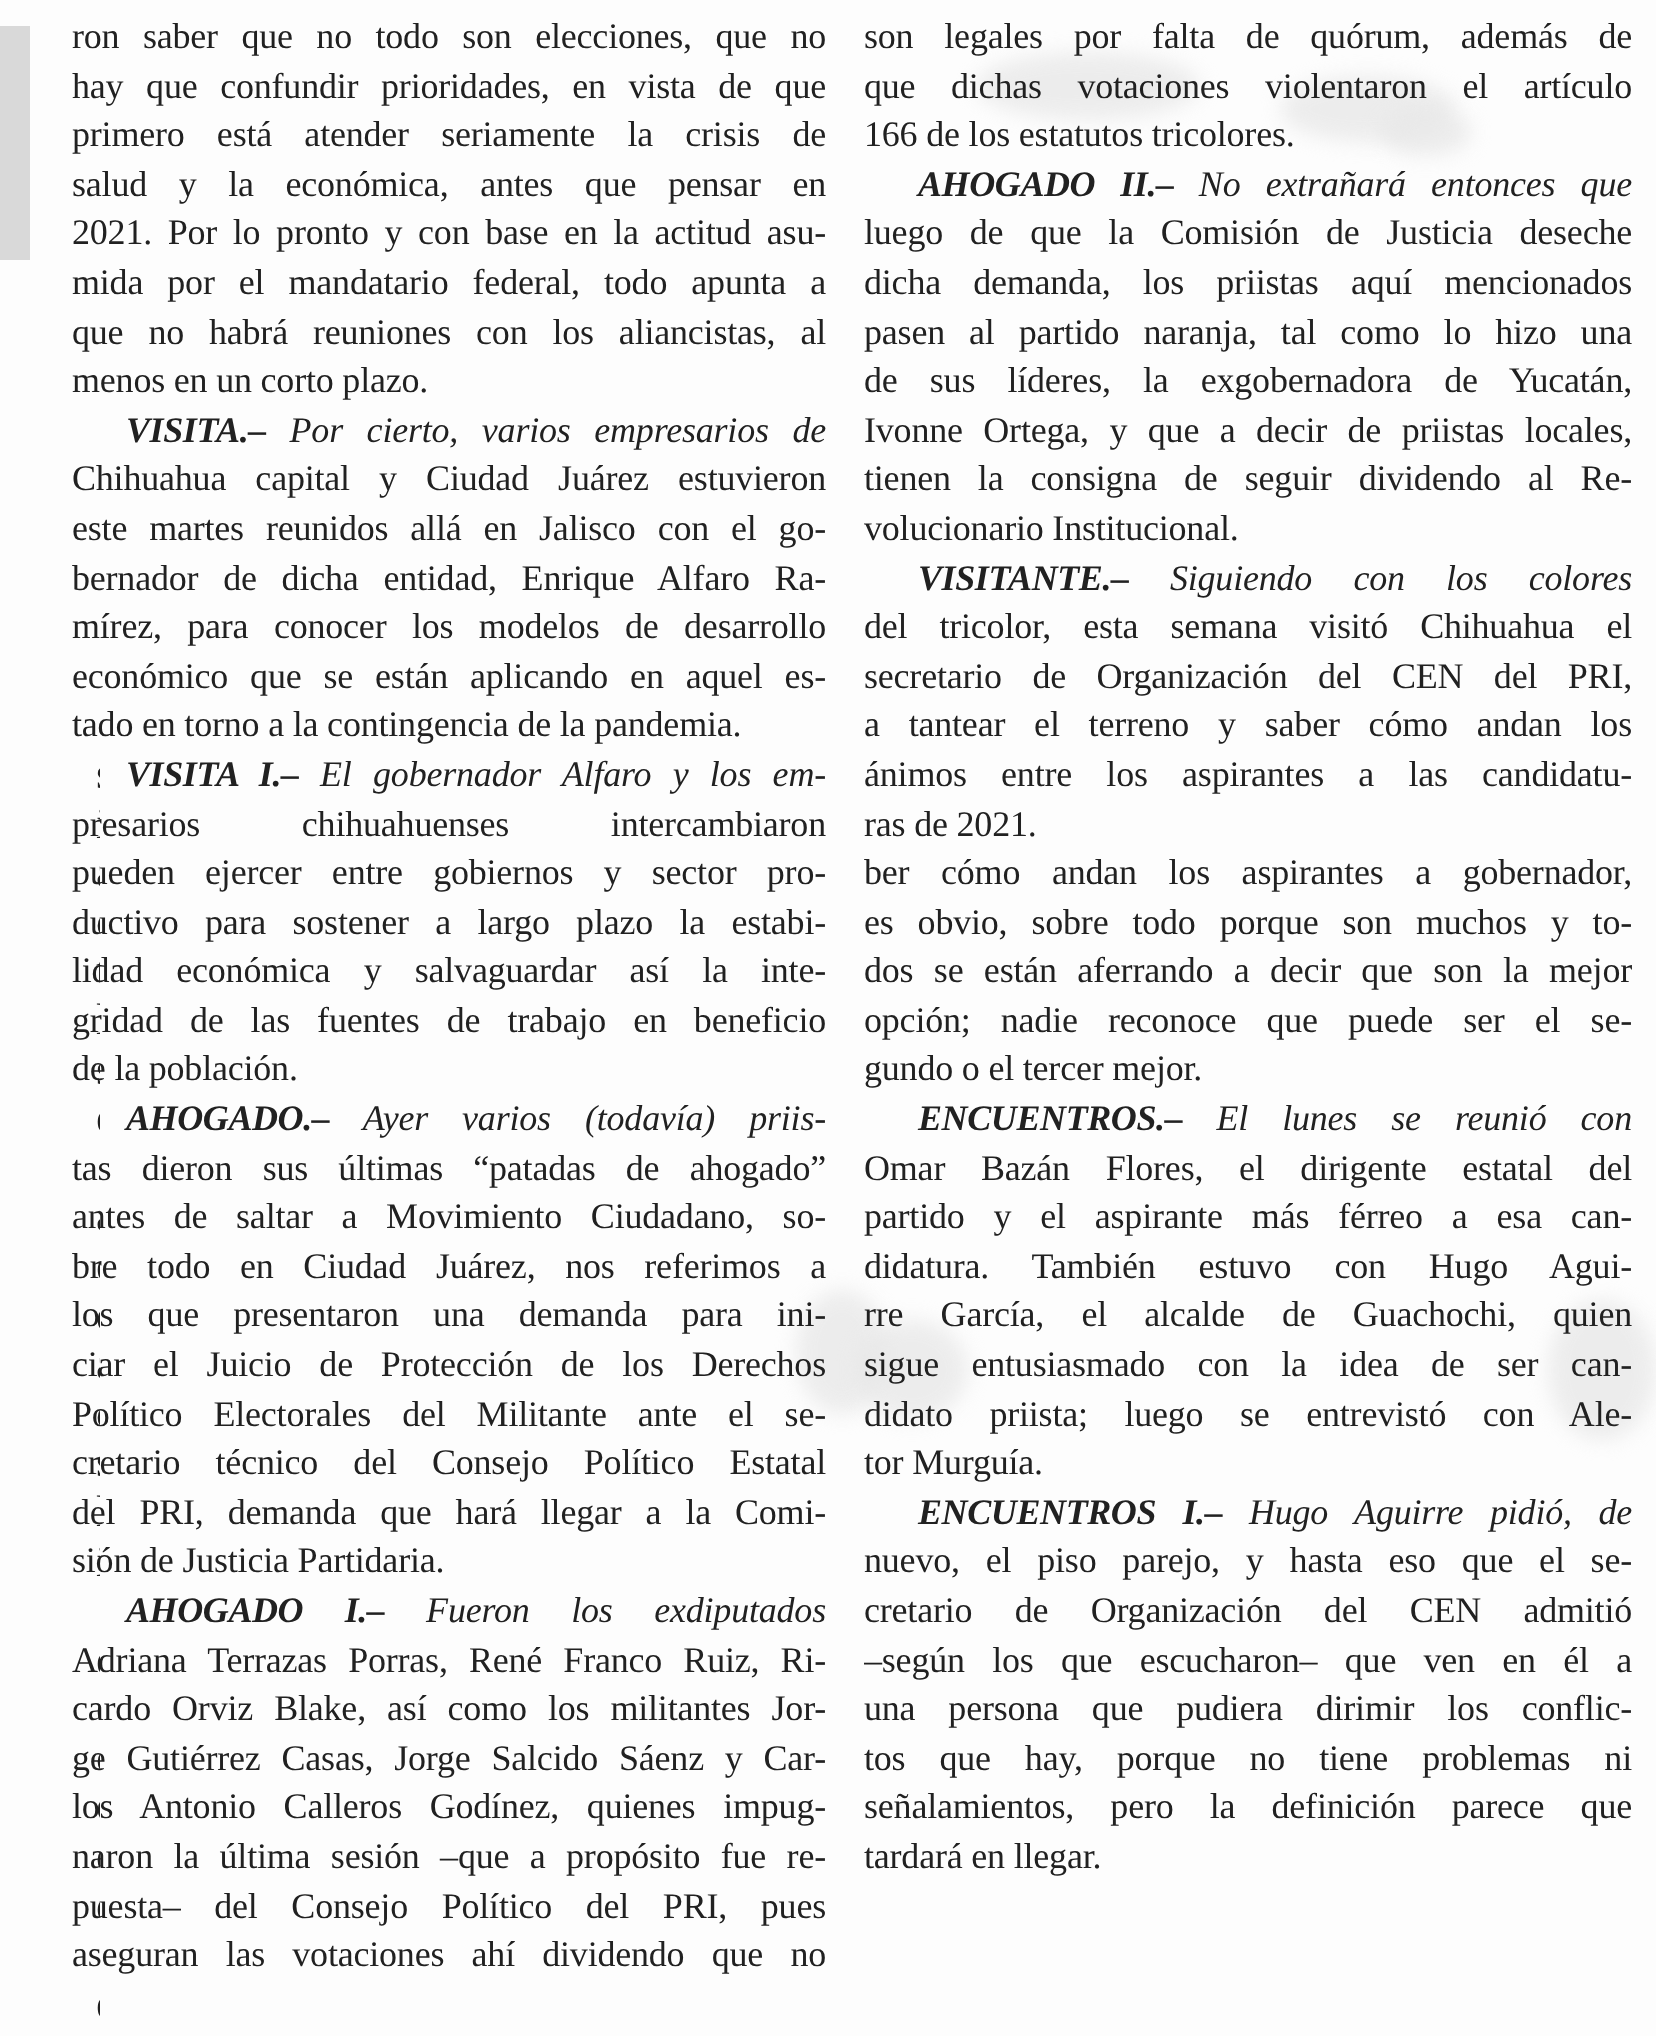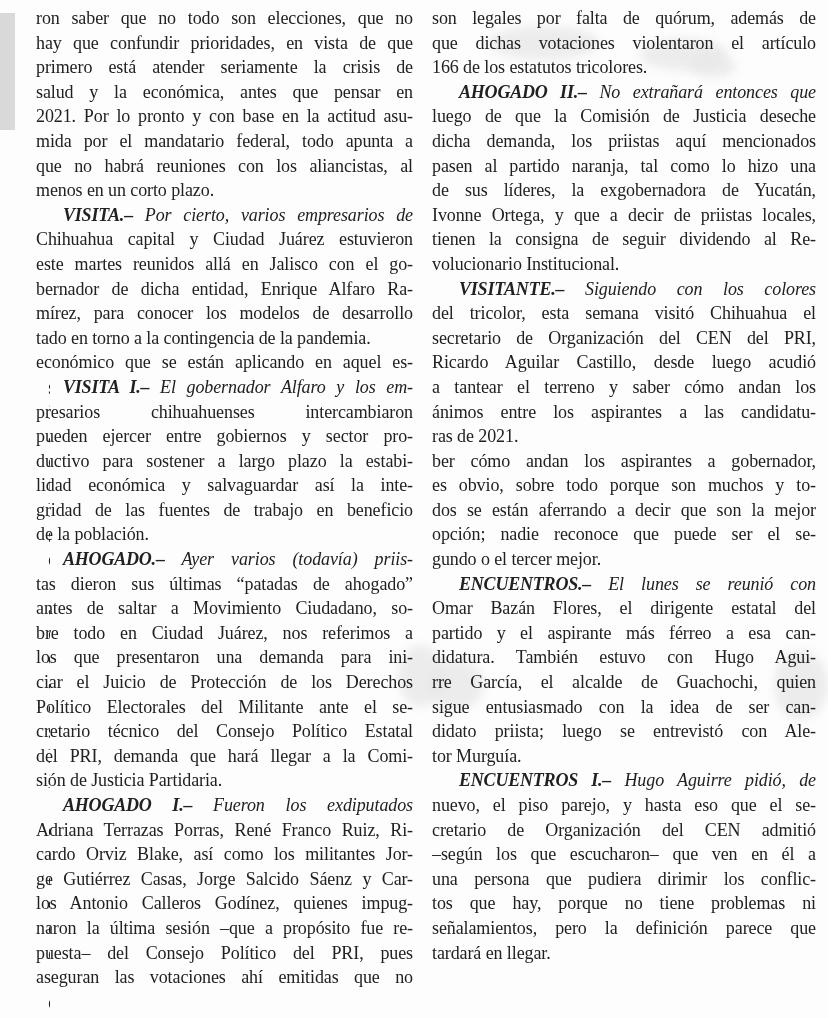--- a/index.html
+++ b/index.html
@@ -123,22 +123,22 @@
       <div class="line">salud y la económica, antes que pensar en</div>
       <div class="line">2021. Por lo pronto y con base en la actitud asu-</div>
       <div class="line">mida por el mandatario federal, todo apunta a</div>
       <div class="line">que no habrá reuniones con los aliancistas, al</div>
       <div class="line end">menos en un corto plazo.</div>
       <div class="line ind"><b>VISITA.–</b> Por cierto, varios empresarios de</div>
       <div class="line">Chihuahua capital y Ciudad Juárez estuvieron</div>
       <div class="line">este martes reunidos allá en Jalisco con el go-</div>
       <div class="line">bernador de dicha entidad, Enrique Alfaro Ra-</div>
       <div class="line">mírez, para conocer los modelos de desarrollo</div>
+      <div class="line">económico que se están aplicando en aquel es-</div>
       <div class="line end">tado en torno a la contingencia de la pandemia.</div>
-      <div class="line">económico que se están aplicando en aquel es-</div>
       <div class="line ind"><b>VISITA I.–</b> El gobernador Alfaro y los em-</div>
       <div class="line">presarios chihuahuenses intercambiaron</div>
       <div class="line">pueden ejercer entre gobiernos y sector pro-</div>
       <div class="line">ductivo para sostener a largo plazo la estabi-</div>
       <div class="line">lidad económica y salvaguardar así la inte-</div>
       <div class="line">gridad de las fuentes de trabajo en beneficio</div>
       <div class="line end">de la población.</div>
       <div class="line ind"><b>AHOGADO.–</b> Ayer varios (todavía) priis-</div>
       <div class="line">tas dieron sus últimas “patadas de ahogado”</div>
       <div class="line">antes de saltar a Movimiento Ciudadano, so-</div>
@@ -149,39 +149,38 @@
       <div class="line">cretario técnico del Consejo Político Estatal</div>
       <div class="line">del PRI, demanda que hará llegar a la Comi-</div>
       <div class="line end">sión de Justicia Partidaria.</div>
       <div class="line ind"><b>AHOGADO I.–</b> Fueron los exdiputados</div>
       <div class="line">Adriana Terrazas Porras, René Franco Ruiz, Ri-</div>
       <div class="line">cardo Orviz Blake, así como los militantes Jor-</div>
       <div class="line">ge Gutiérrez Casas, Jorge Salcido Sáenz y Car-</div>
       <div class="line">los Antonio Calleros Godínez, quienes impug-</div>
       <div class="line">naron la última sesión –que a propósito fue re-</div>
       <div class="line">puesta– del Consejo Político del PRI, pues</div>
-      <div class="line">aseguran las votaciones ahí emitidas que no</div>
+      <div class="line">aseguran las votaciones ahí dividendo que no</div>
     </div>
 
   <div class="col right">
       <div class="line">son legales por falta de quórum, además de</div>
       <div class="line">que dichas votaciones violentaron el artículo</div>
       <div class="line end">166 de los estatutos tricolores.</div>
       <div class="line ind"><b>AHOGADO II.–</b> No extrañará entonces que</div>
       <div class="line">luego de que la Comisión de Justicia deseche</div>
       <div class="line">dicha demanda, los priistas aquí mencionados</div>
       <div class="line">pasen al partido naranja, tal como lo hizo una</div>
       <div class="line">de sus líderes, la exgobernadora de Yucatán,</div>
       <div class="line">Ivonne Ortega, y que a decir de priistas locales,</div>
       <div class="line">tienen la consigna de seguir dividendo al Re-</div>
       <div class="line end">volucionario Institucional.</div>
       <div class="line ind"><b>VISITANTE.–</b> Siguiendo con los colores</div>
       <div class="line">del tricolor, esta semana visitó Chihuahua el</div>
       <div class="line">secretario de Organización del CEN del PRI,</div>
-      <div class="line">Ricardo Aguilar Castillo, desde luego acudió</div>
       <div class="line">a tantear el terreno y saber cómo andan los</div>
       <div class="line">ánimos entre los aspirantes a las candidatu-</div>
       <div class="line end">ras de 2021.</div>
       <div class="line">ber cómo andan los aspirantes a gobernador,</div>
       <div class="line">es obvio, sobre todo porque son muchos y to-</div>
       <div class="line">dos se están aferrando a decir que son la mejor</div>
       <div class="line">opción; nadie reconoce que puede ser el se-</div>
       <div class="line end">gundo o el tercer mejor.</div>
       <div class="line ind"><b>ENCUENTROS.–</b> El lunes se reunió con</div>
       <div class="line">Omar Bazán Flores, el dirigente estatal del</div>

